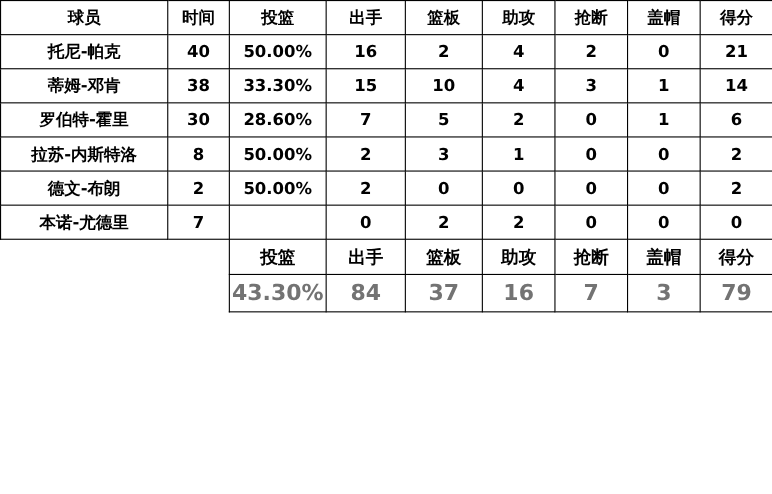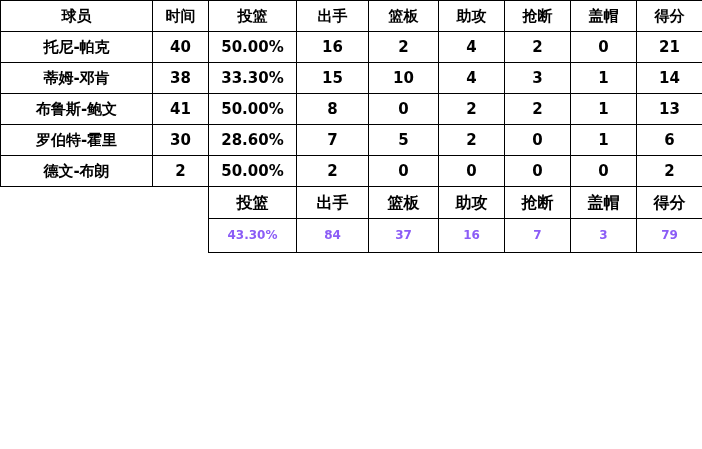--- a/index.html
+++ b/index.html
@@ -55,22 +55,22 @@
   td.name {
     font-size: 16px;
     margin-top: 22px;
   }
   tr.totals-head td {
     height: 31px;
     line-height: 31px;
     font-size: 16px;
   }
   tr.totals-vals td {
-    color: #8b5cf6;
-    font-size: 12px;
+    color: #737373;
+    font-size: 20px;
     height: 33px;
     line-height: 33px;
   }
   td.blank {
     border-left: none;
     border-right: none;
     border-bottom: none;
     border-top: none;
   }
   tr.totals-head td.blank, tr.totals-vals td.blank {
@@ -123,51 +123,62 @@
         <td>38</td>
         <td>33.30%</td>
         <td>15</td>
         <td>10</td>
         <td>4</td>
         <td>3</td>
         <td>1</td>
         <td>14</td>
       </tr>
       <tr>
-        <td class="name">布鲁斯-鲍文</td>
-        <td>41</td>
-        <td>50.00%</td>
-        <td>8</td>
-        <td>0</td>
-        <td>2</td>
-        <td>2</td>
-        <td>1</td>
-        <td>13</td>
-      </tr>
-      <tr>
         <td class="name">罗伯特-霍里</td>
         <td>30</td>
         <td>28.60%</td>
         <td>7</td>
         <td>5</td>
         <td>2</td>
         <td>0</td>
         <td>1</td>
         <td>6</td>
       </tr>
       <tr>
+        <td class="name">拉苏-内斯特洛</td>
+        <td>8</td>
+        <td>50.00%</td>
+        <td>2</td>
+        <td>3</td>
+        <td>1</td>
+        <td>0</td>
+        <td>0</td>
+        <td>2</td>
+      </tr>
+      <tr>
         <td class="name">德文-布朗</td>
         <td>2</td>
         <td>50.00%</td>
         <td>2</td>
         <td>0</td>
         <td>0</td>
         <td>0</td>
         <td>0</td>
         <td>2</td>
+      </tr>
+      <tr>
+        <td class="name">本诺-尤德里</td>
+        <td>7</td>
+        <td></td>
+        <td>0</td>
+        <td>2</td>
+        <td>2</td>
+        <td>0</td>
+        <td>0</td>
+        <td>0</td>
       </tr>
       <tr class="totals-head">
         <td class="blank"></td>
         <td class="blank"></td>
         <td>投篮</td>
         <td>出手</td>
         <td>篮板</td>
         <td>助攻</td>
         <td>抢断</td>
         <td>盖帽</td>

